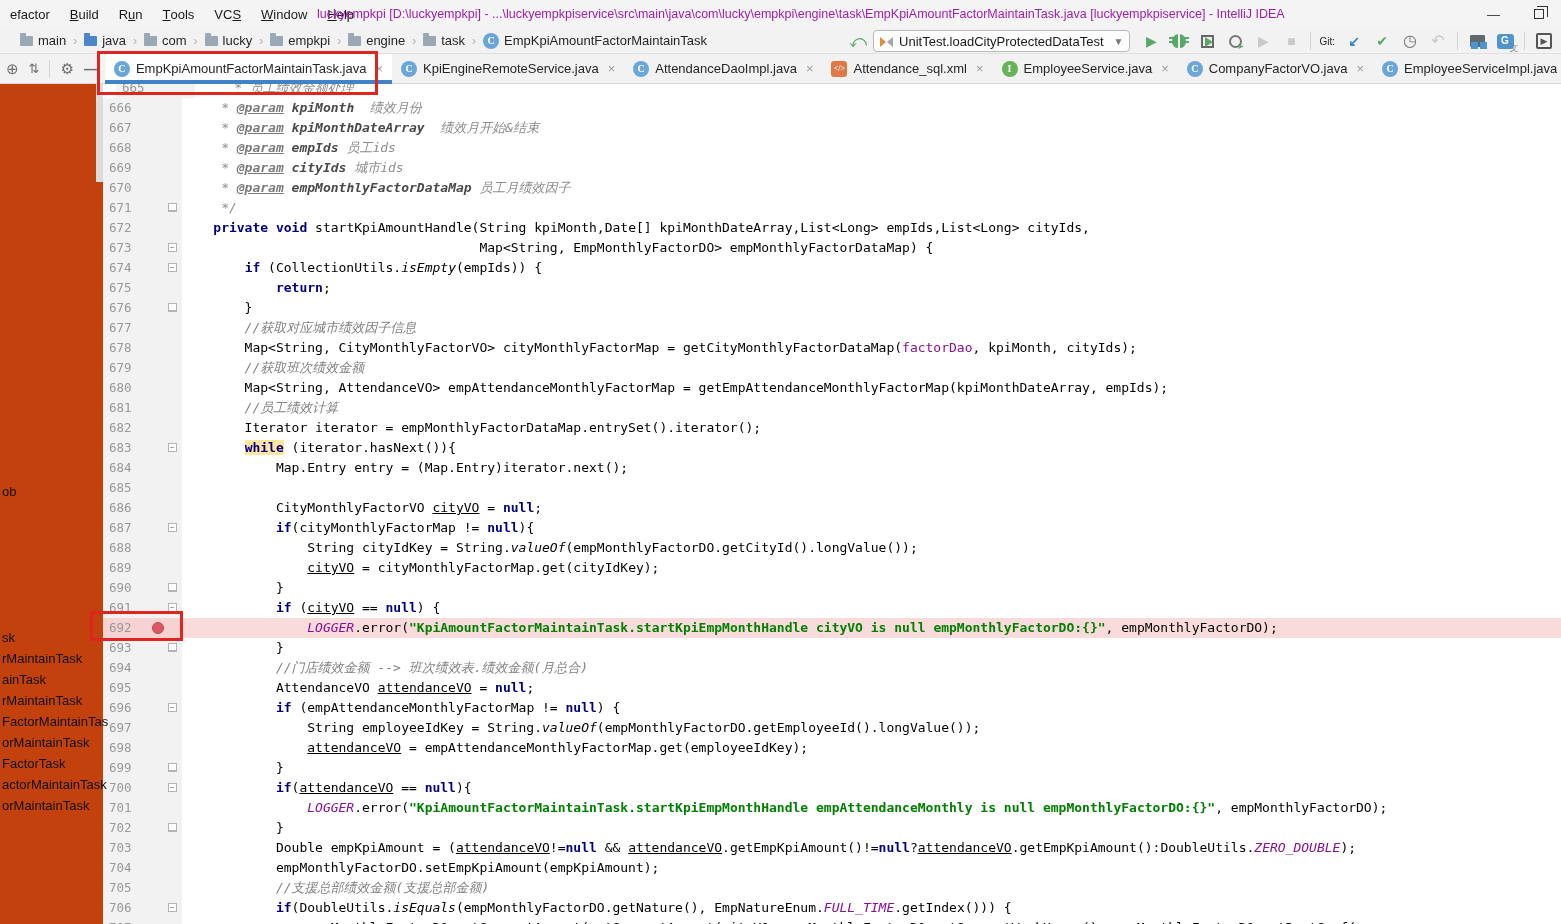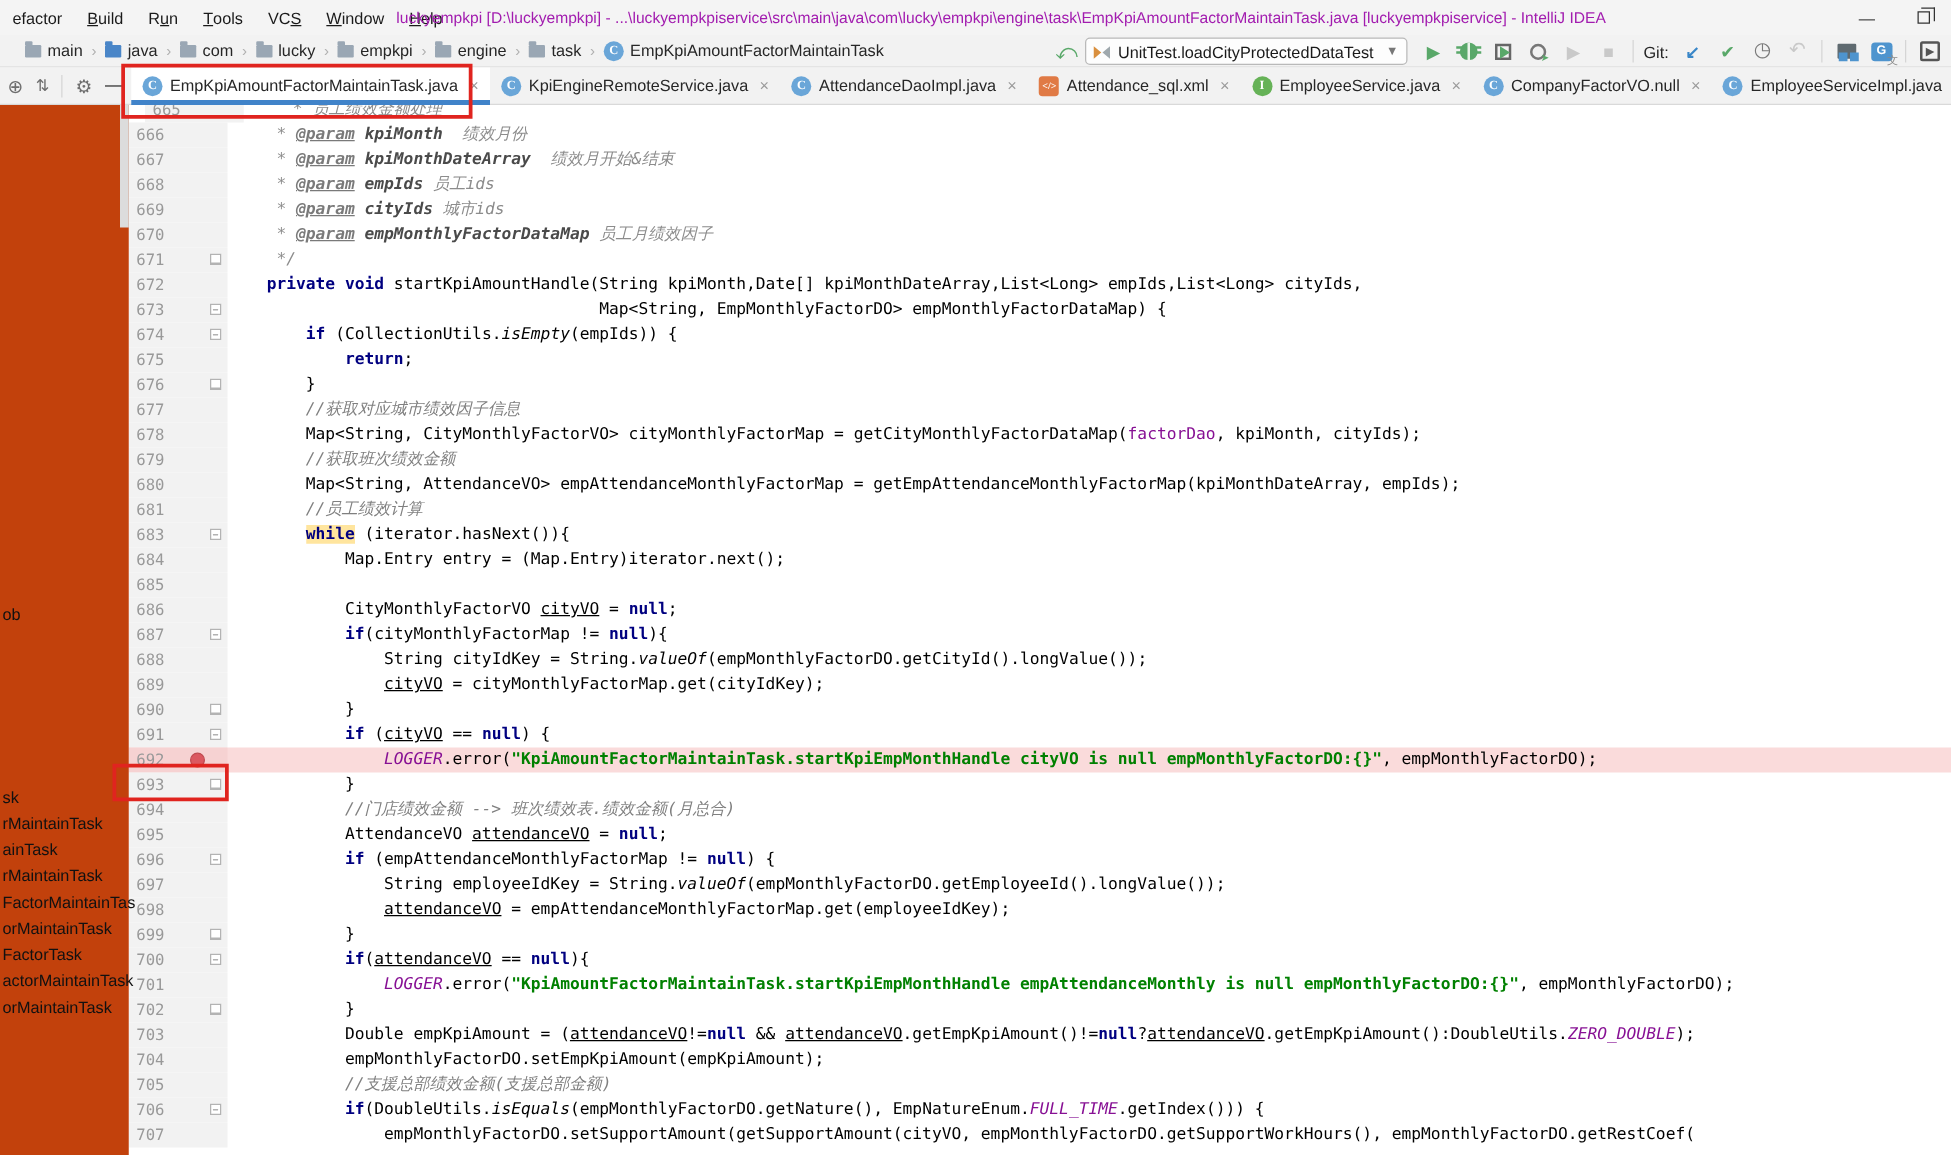--- a/index.html
+++ b/index.html
@@ -42,21 +42,21 @@
     font-size:14px; line-height:1; }
   .tb-sep { width:1px; height:18px; background:#d5d5d5; margin:0 4px; }
   .runbox { display:flex; align-items:center; gap:6px; background:#fdfdfd; border:1px solid #b9b9b9;
     border-radius:4px; height:22px; padding:0 6px 0 6px; font-size:13px; color:#1a1a1a; margin-right:6px; }
   .runbox .chev { color:#777; font-size:10px; margin-left:4px; }
   .junit-ic { width:13px; height:13px; position:relative; }
   .junit-ic:before { content:""; position:absolute; left:0; top:2px; border-left:6px solid #d98f3e;
     border-top:5px solid transparent; border-bottom:5px solid transparent; }
   .junit-ic:after { content:""; position:absolute; left:7px; top:2px; border-right:6px solid #9fa8ad;
     border-top:5px solid transparent; border-bottom:5px solid transparent; }
-  .gitlabel { font-size:13px; color:#262626; margin:0 4px 0 2px; }
+  .gitlabel { font-size:10px; color:#262626; margin:0 4px 0 2px; }
   .modules-ic { width:15px; height:12px; background:#5f6a70; border-radius:1px; position:relative; }
   .modules-ic:after { content:""; position:absolute; right:-2px; bottom:-2px; width:7px; height:7px;
     background:#4e94ce; box-shadow:-9px 0 0 #4e94ce; }
   .translate-ic { width:17px; height:15px; background:#4e94ce; border-radius:3px; color:#fff;
     font-size:10px; font-weight:bold; display:flex; align-items:center; justify-content:center; position:relative; }
   .translate-ic:after { content:"文"; position:absolute; right:-5px; bottom:-4px; color:#8a8a8a;
     font-size:9px; font-weight:normal; }
   .boxplay-ic { width:16px; height:16px; border:2px solid #555; border-radius:2px; color:#555;
     font-size:9px; display:flex; align-items:center; justify-content:center; }
 
@@ -254,21 +254,21 @@
           <span>Attendance_sql.xml</span>
           <span class="x">×</span>
         </div>
         <div class="tab">
           <span class="type-ic t-iface">I</span>
           <span>EmployeeService.java</span>
           <span class="x">×</span>
         </div>
         <div class="tab">
           <span class="type-ic t-class">C</span>
-          <span>CompanyFactorVO.null</span>
+          <span>CompanyFactorVO.java</span>
           <span class="x">×</span>
         </div>
         <div class="tab">
           <span class="type-ic t-class">C</span>
           <span>EmployeeServiceImpl.java</span>
         </div>
       </div>
 
   </div>
 
@@ -297,20 +297,21 @@
         <div class="code-row"><div class="gutter">672</div><span class="code"><span>    </span><span class="k">private</span><span> </span><span class="k">void</span><span> startKpiAmountHandle(String kpiMonth,Date[] kpiMonthDateArray,List&lt;Long&gt; empIds,List&lt;Long&gt; cityIds,</span></span></div>
         <div class="code-row"><div class="gutter">673<span class="fold">−</span></div><span class="code"><span>                                      Map&lt;String, EmpMonthlyFactorDO&gt; empMonthlyFactorDataMap) {</span></span></div>
         <div class="code-row"><div class="gutter">674<span class="fold">−</span></div><span class="code"><span>        </span><span class="k">if</span><span> (CollectionUtils.</span><span class="si">isEmpty</span><span>(empIds)) {</span></span></div>
         <div class="code-row"><div class="gutter">675</div><span class="code"><span>            </span><span class="k">return</span><span>;</span></span></div>
         <div class="code-row"><div class="gutter">676<span class="fold close"></span></div><span class="code"><span>        }</span></span></div>
         <div class="code-row"><div class="gutter">677</div><span class="code"><span class="c">        //获取对应城市绩效因子信息</span></span></div>
         <div class="code-row"><div class="gutter">678</div><span class="code"><span>        Map&lt;String, CityMonthlyFactorVO&gt; cityMonthlyFactorMap = getCityMonthlyFactorDataMap(</span><span class="fd">factorDao</span><span>, kpiMonth, cityIds);</span></span></div>
         <div class="code-row"><div class="gutter">679</div><span class="code"><span class="c">        //获取班次绩效金额</span></span></div>
         <div class="code-row"><div class="gutter">680</div><span class="code"><span>        Map&lt;String, AttendanceVO&gt; empAttendanceMonthlyFactorMap = getEmpAttendanceMonthlyFactorMap(kpiMonthDateArray, empIds);</span></span></div>
         <div class="code-row"><div class="gutter">681</div><span class="code"><span class="c">        //员工绩效计算</span></span></div>
+        <div class="code-row"><div class="gutter">682</div><span class="code"><span>        Iterator iterator = empMonthlyFactorDataMap.entrySet().iterator();</span></span></div>
         <div class="code-row"><div class="gutter">683<span class="fold">−</span></div><span class="code"><span>        </span><span class="kh">while</span><span> (iterator.hasNext()){</span></span></div>
         <div class="code-row"><div class="gutter">684</div><span class="code"><span>            Map.Entry entry = (Map.Entry)iterator.next();</span></span></div>
         <div class="code-row"><div class="gutter">685</div></div>
         <div class="code-row"><div class="gutter">686</div><span class="code"><span>            CityMonthlyFactorVO </span><span class="u">cityVO</span><span> = </span><span class="k">null</span><span>;</span></span></div>
         <div class="code-row"><div class="gutter">687<span class="fold">−</span></div><span class="code"><span>            </span><span class="k">if</span><span>(cityMonthlyFactorMap != </span><span class="k">null</span><span>){</span></span></div>
         <div class="code-row"><div class="gutter">688</div><span class="code"><span>                String cityIdKey = String.</span><span class="si">valueOf</span><span>(empMonthlyFactorDO.getCityId().longValue());</span></span></div>
         <div class="code-row"><div class="gutter">689</div><span class="code"><span>                </span><span class="u">cityVO</span><span> = cityMonthlyFactorMap.get(cityIdKey);</span></span></div>
         <div class="code-row"><div class="gutter">690<span class="fold close"></span></div><span class="code"><span>            }</span></span></div>
         <div class="code-row"><div class="gutter">691<span class="fold">−</span></div><span class="code"><span>            </span><span class="k">if</span><span> (</span><span class="u">cityVO</span><span> == </span><span class="k">null</span><span>) {</span></span></div>
         <div class="code-row bp"><div class="gutter">692<span class="bp-dot"></span></div><span class="code"><span>                </span><span class="f">LOGGER</span><span>.error(</span><span class="s">"KpiAmountFactorMaintainTask.startKpiEmpMonthHandle cityVO is null empMonthlyFactorDO:{}"</span><span>, empMonthlyFactorDO);</span></span></div>

